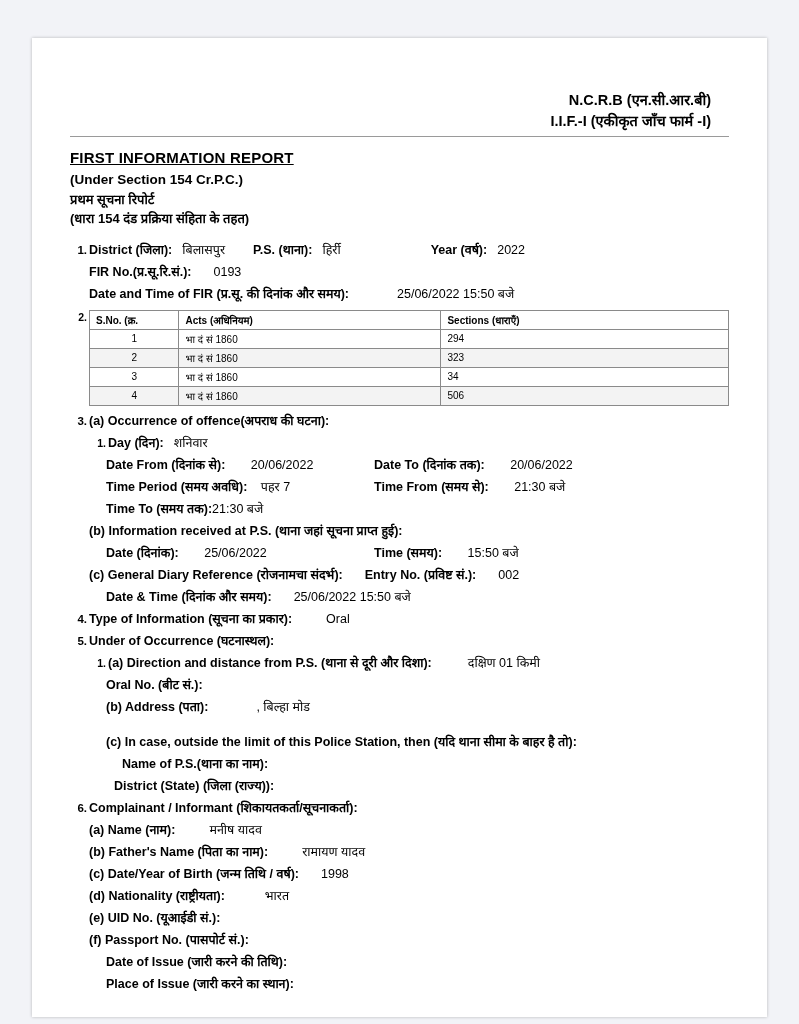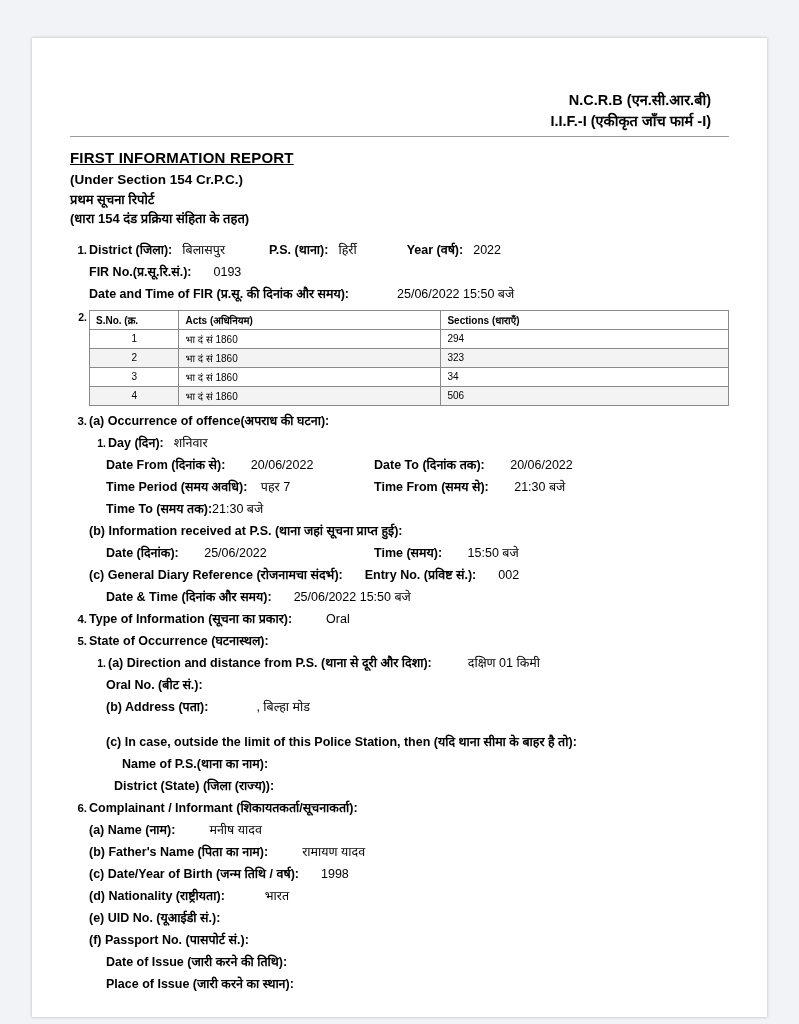--- a/index.html
+++ b/index.html
@@ -64,21 +64,21 @@
     padding-right: 2px;
   }
   .num.small { font-size: 10.5px; }
   .lbl { font-weight: bold; }
   .val { font-weight: normal; }
   .ind-1 { margin-left: 19px; }
   .ind-2 { margin-left: 36px; }
   .ind-3 { margin-left: 52px; }
   .gap-sm { margin-left: 10px; }
   .gap-md { margin-left: 22px; }
-  .gap-lg { margin-left: 44px; }
+  .gap-lg { margin-left: 28px; }
 
   table.acts {
     border-collapse: collapse;
     width: 100%;
     font-size: 10px;
     margin-top: 2px;
   }
   table.acts th, table.acts td {
     border: 1px solid #8a8a8a;
     padding: 2px 6px;
@@ -114,21 +114,21 @@
       <div class="t4">(धारा 154 दंड प्रक्रिया संहिता के तहत)</div>
     </div>
 
     <div class="sec">
       <div class="row">
         <span class="num">1.</span>
         <span class="lbl">District (जिला):</span>
         <span class="val gap-sm">बिलासपुर</span>
         <span class="lbl gap-lg">P.S. (थाना):</span>
         <span class="val gap-sm">हिर्री</span>
-        <span class="lbl gap-lg" style="margin-left:50px">Year (वर्ष):</span>
+        <span class="lbl gap-lg" style="margin-left:90px">Year (वर्ष):</span>
         <span class="val gap-sm">2022</span>
       </div>
       <div class="row ind-1">
         <span class="lbl">FIR No.(प्र.सू.रि.सं.):</span>
         <span class="val gap-md">0193</span>
       </div>
       <div class="row ind-1">
         <span class="lbl">Date and Time of FIR (प्र.सू. की दिनांक और समय):</span>
         <span class="val" style="margin-left:48px">25/06/2022 15:50 बजे</span>
       </div>
@@ -234,21 +234,21 @@
 
     <div class="row">
       <span class="num">4.</span>
       <span class="lbl">Type of Information (सूचना का प्रकार):</span>
       <span class="val" style="margin-left:34px">Oral</span>
     </div>
 
     <div class="sec" style="margin-top:4px">
       <div class="row">
         <span class="num">5.</span>
-        <span class="lbl">State of Occurrence (घटनास्थल):</span>
+        <span class="lbl">Under of Occurrence (घटनास्थल):</span>
       </div>
       <div class="row ind-1">
         <span class="num small">1.</span>
         <span class="lbl">(a)  Direction and distance from P.S. (थाना से दूरी और दिशा):</span>
         <span class="val" style="margin-left:36px">दक्षिण  01 किमी</span>
       </div>
       <div class="row ind-2">
         <span class="lbl">Oral No. (बीट सं.):</span>
         <span class="val gap-md"></span>
       </div>

